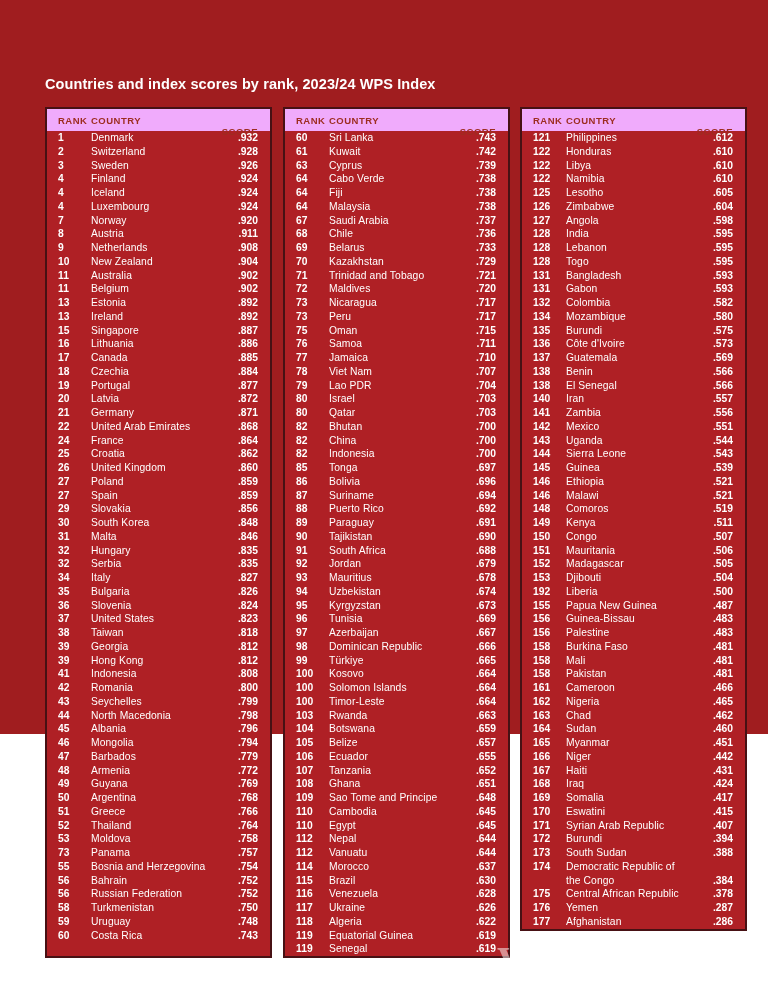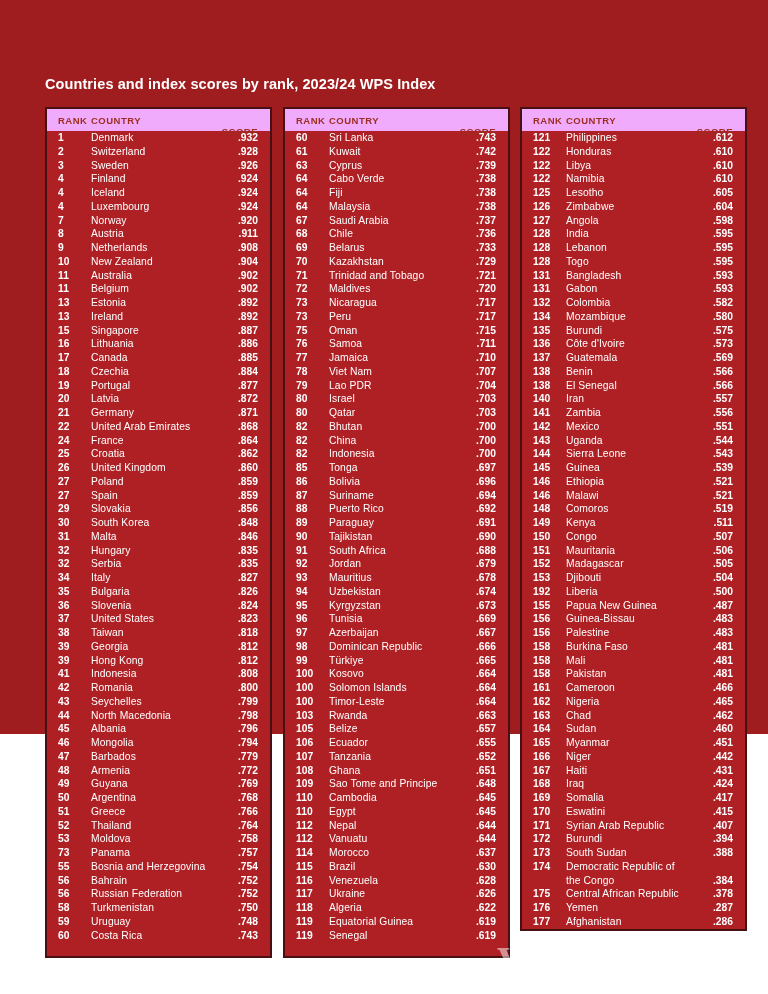--- a/index.html
+++ b/index.html
@@ -579,20 +579,25 @@
           <span class="rank">100</span>
           <span class="country">Timor-Leste</span>
           <span class="score">.664</span>
         </div>
         <div class="row">
           <span class="rank">103</span>
           <span class="country">Rwanda</span>
           <span class="score">.663</span>
         </div>
         <div class="row">
+          <span class="rank">104</span>
+          <span class="country">Botswana</span>
+          <span class="score">.659</span>
+        </div>
+        <div class="row">
           <span class="rank">105</span>
           <span class="country">Belize</span>
           <span class="score">.657</span>
         </div>
         <div class="row">
           <span class="rank">106</span>
           <span class="country">Ecuador</span>
           <span class="score">.655</span>
         </div>
         <div class="row">

